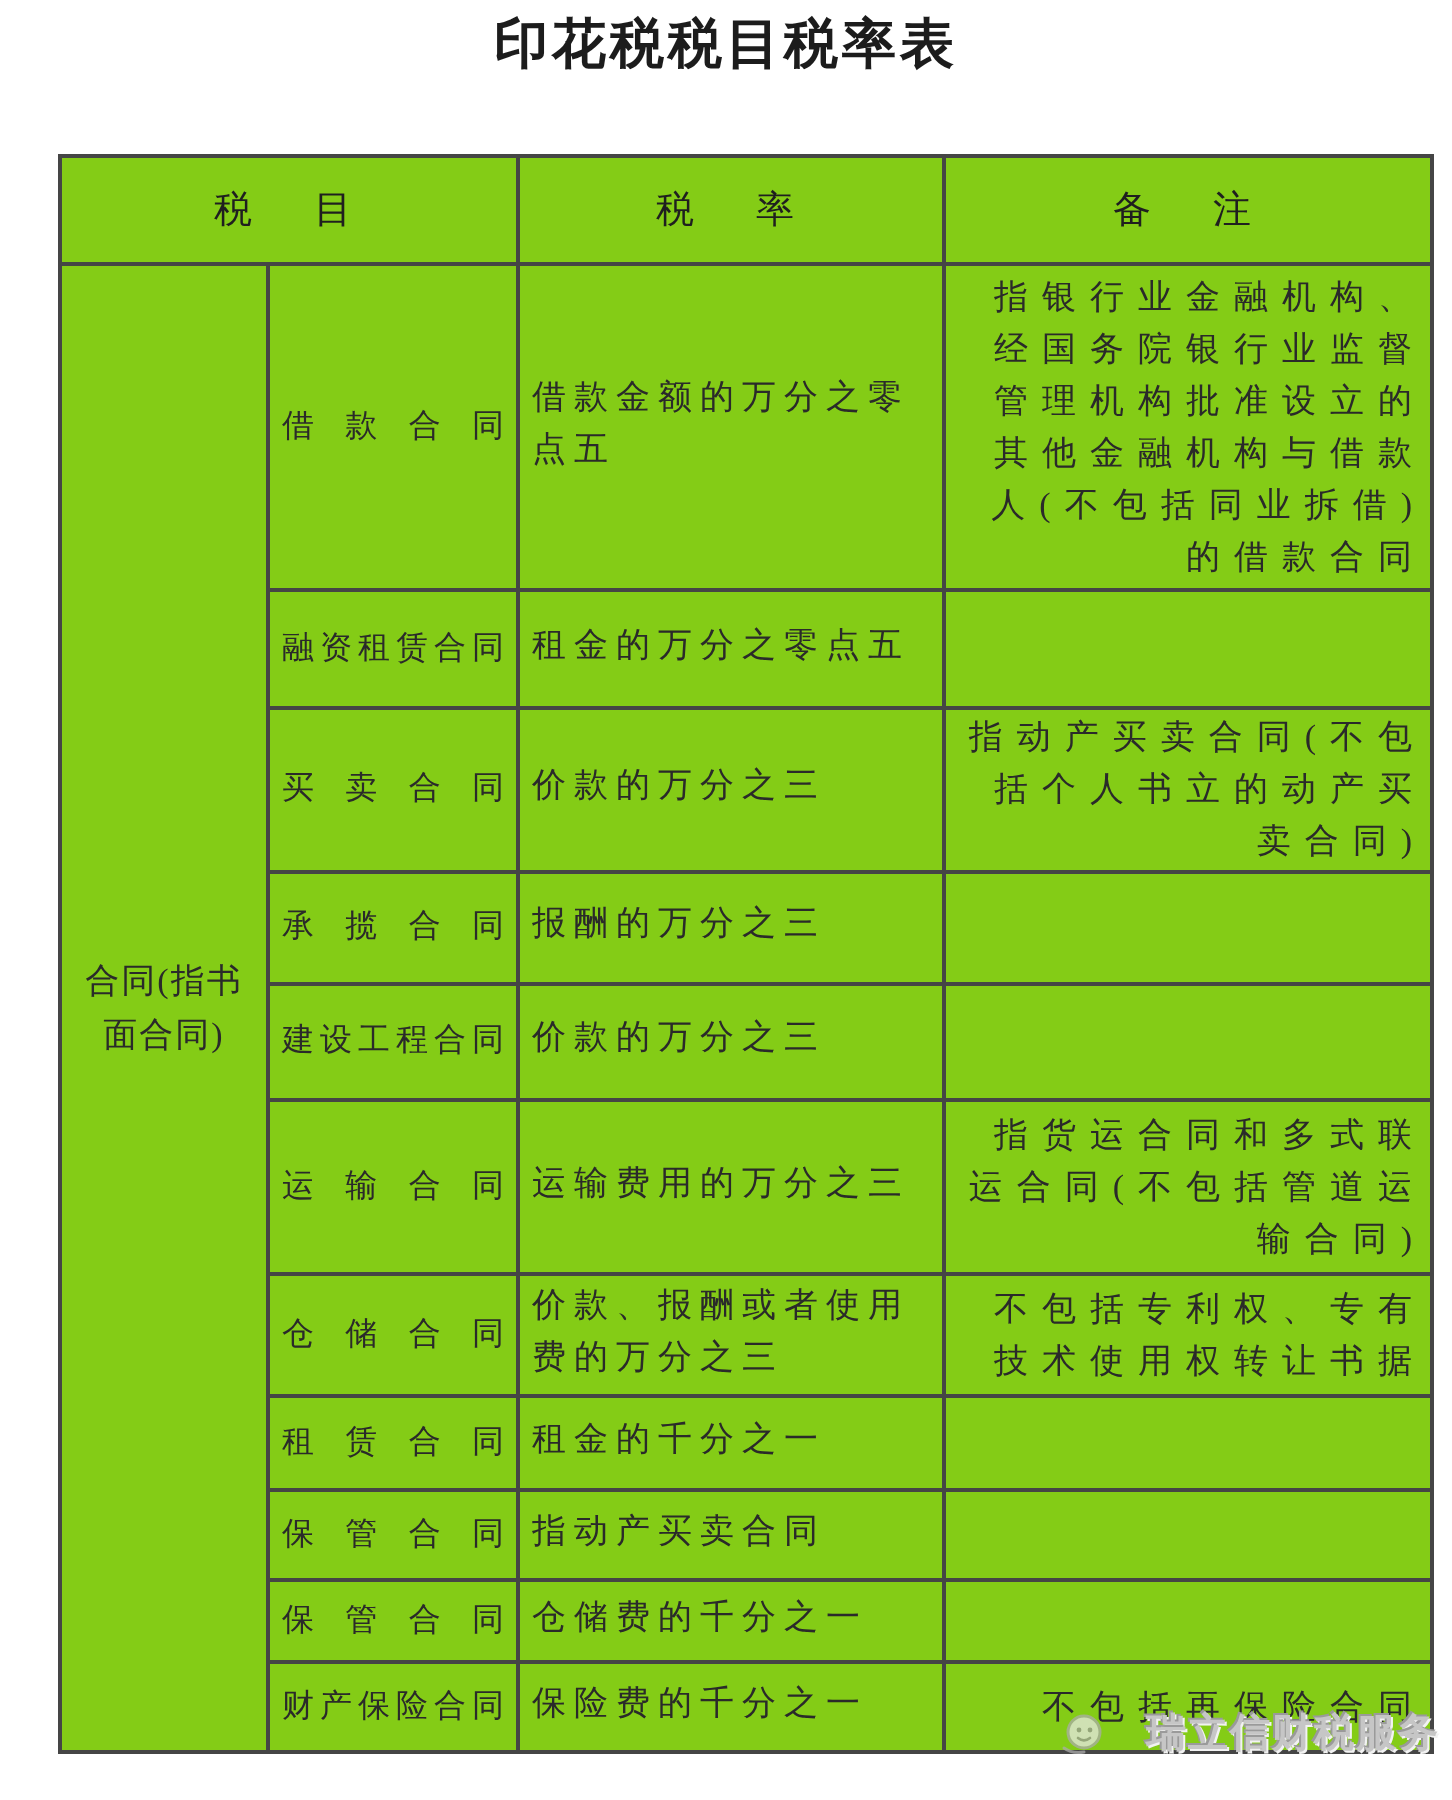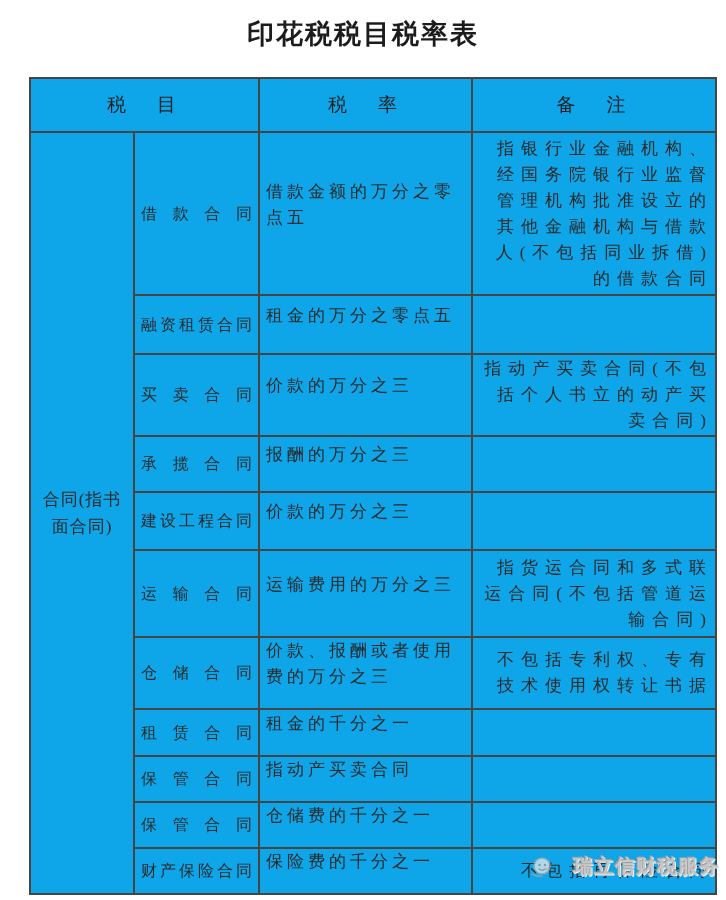--- a/index.html
+++ b/index.html
@@ -5,31 +5,31 @@
   html,body{margin:0;padding:0;background:#ffffff;}
   .page{
     position:relative;
     width:726px;height:900px;
     background:#ffffff;
     font-family:"Liberation Serif","DejaVu Serif",serif;
     color:#222222;
     overflow:hidden;
   }
   .doc-title{
-    position:absolute;top:16px;left:0;width:726px;
+    position:absolute;top:4px;left:0;width:726px;
     text-align:center;
     font-size:27px;font-weight:bold;
     letter-spacing:2px;color:#1c1c1c;
   }
   table.tax-table{
     position:absolute;left:29px;top:77px;
     width:686px;
     border-collapse:collapse;
     table-layout:fixed;
-    background:#0ea5e9;
+    background:#84cc16;
   }
   .tax-table th,.tax-table td{
     border:2px solid #454545;
     vertical-align:middle;
     font-size:17px;
     color:#2a2a2a;
     overflow:hidden;
   }
   .tax-table th{
     font-weight:normal;
@@ -47,21 +47,21 @@
     line-height:27px;
   }
   td.cell-item{
     padding:0 6px;
     font-size:16px;
     text-align:justify;
     text-align-last:justify;
     line-height:24px;
   }
   td.cell-rate{
-    padding:0 2px 18px 6px;
+    padding:0 2px 4px 6px;
     letter-spacing:4px;
     line-height:26px;
   }
   td.cell-note{
     padding:0 2px 0 6px;
     letter-spacing:7px;
     line-height:26px;
     text-align:right;
   }
   tr.r0{height:163px;}

